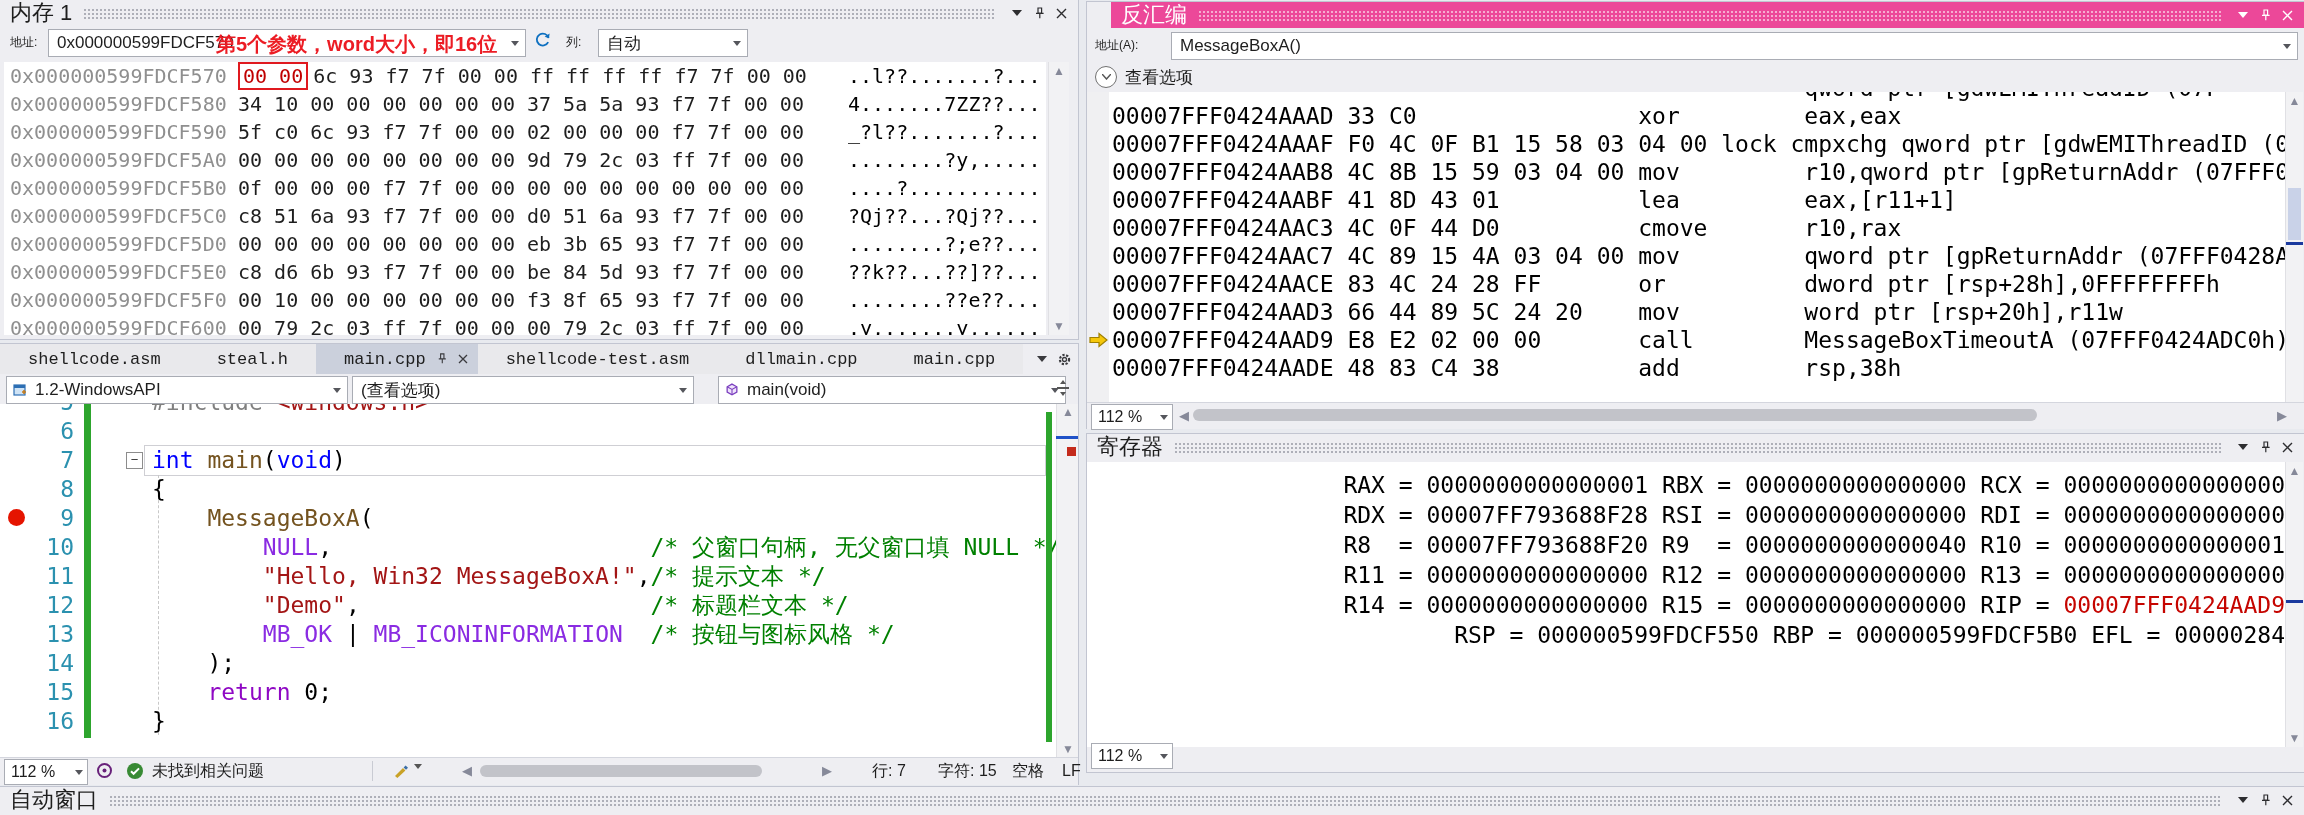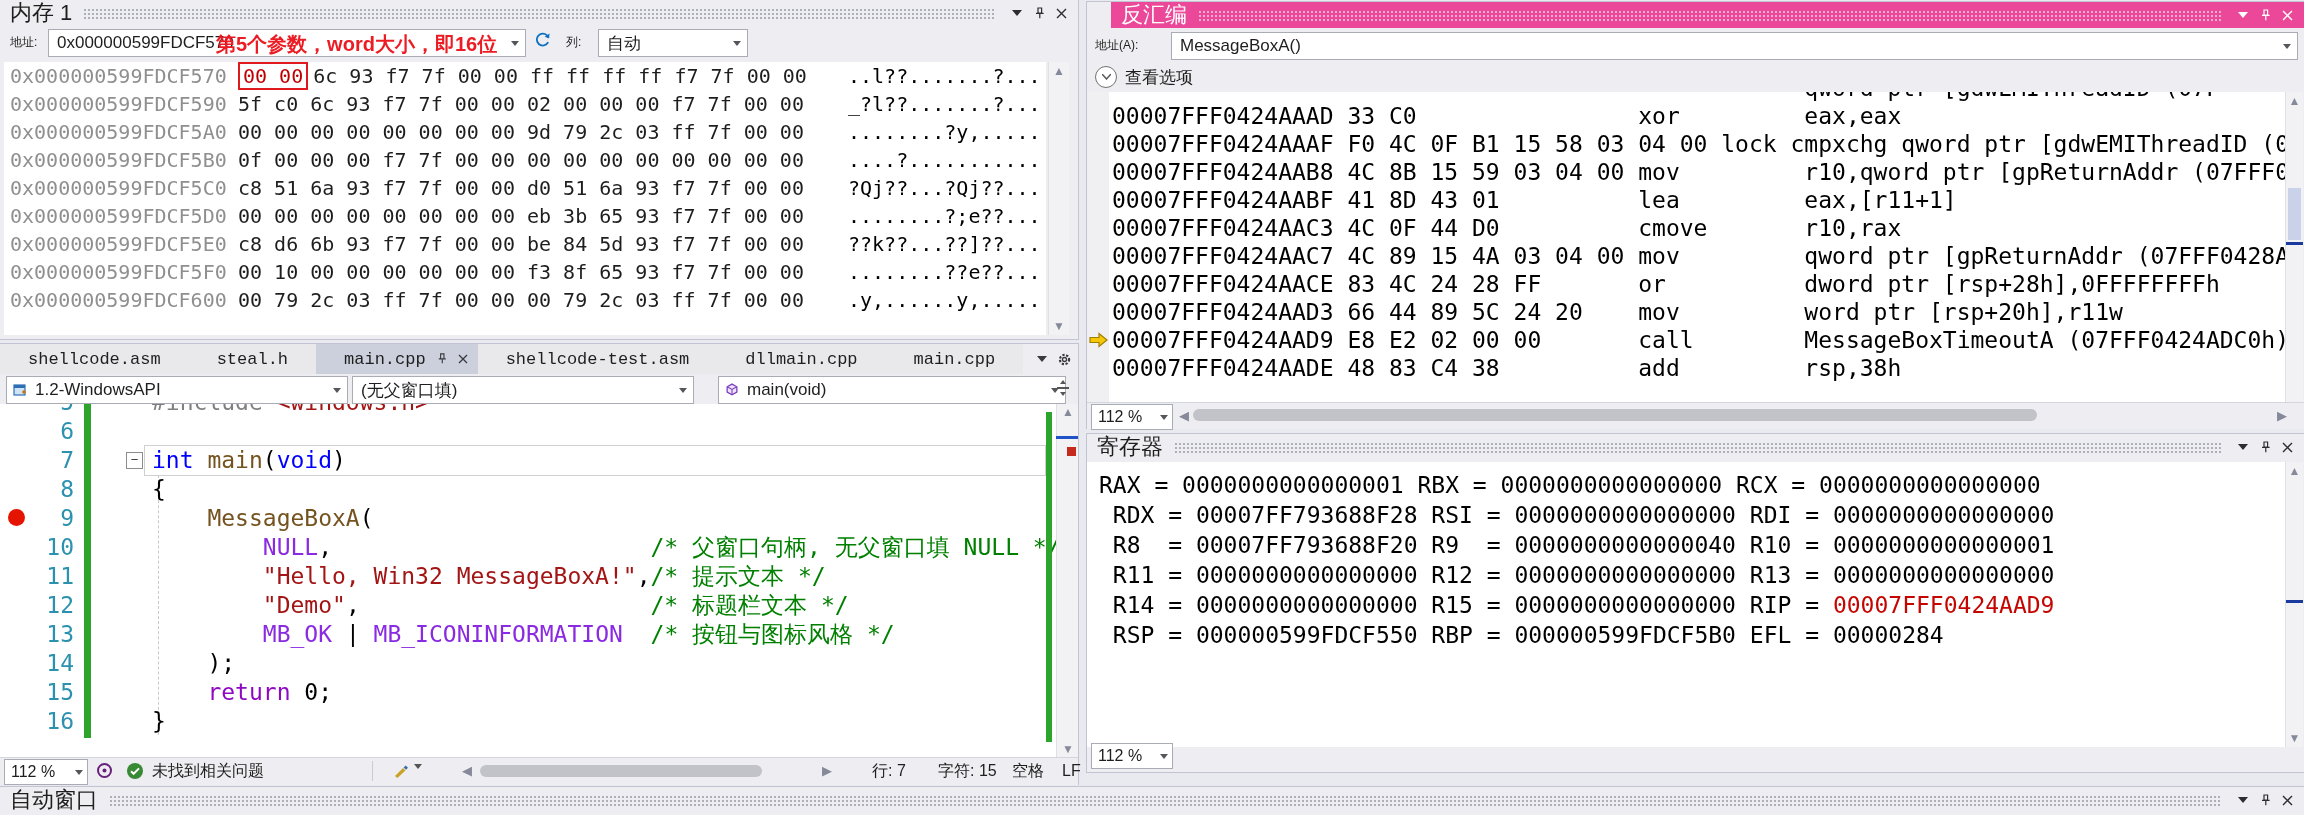--- a/index.html
+++ b/index.html
@@ -76,21 +76,21 @@
   #dis-sliver{height:10px;overflow:hidden;}
   #dis-sliver .dis-row{margin-top:-18px;}
   #dis-arrow{position:absolute;left:2px;top:240px;}
   #dis-scroll{left:1198px;top:90px;width:17px;height:310px;}
   #dis-thumb{position:absolute;left:2px;top:96px;width:13px;height:52px;background:#C9D2E8;}
   #dis-navy{position:absolute;left:0;top:150px;width:17px;height:3px;background:#1B3A9E;}
   #dis-bottom{position:absolute;left:0;top:400px;width:100%;height:26px;background:#EEEEF2;border-top:1px solid #D4D6DE;}
   #dis-hthumb{position:absolute;left:106px;top:6px;width:844px;height:12px;background:#C2C3C9;border-radius:6px;}
   
   #registers-panel{left:1087px;top:434px;width:1217px;height:338px;}
-  #reg-content{position:absolute;left:0;top:28px;width:1198px;height:277px;background:#FFFFFF;overflow:hidden;padding-top:8px;}
+  #reg-content{position:absolute;left:0;top:28px;width:1198px;height:277px;background:#FFFFFF;overflow:hidden;padding-top:8px;text-align:right;}
   .reg-row{white-space:pre;font-family:"DejaVu Sans Mono",monospace;font-size:23px;line-height:30px;padding-left:12px;color:#000;}
   .rip{color:#C50500;}
   #reg-scroll{left:1198px;top:28px;width:17px;height:285px;}
   #reg-navy{position:absolute;left:0;top:138px;width:17px;height:3px;background:#1B3A9E;}
   
   #autos-bar{left:0;top:787px;width:2304px;height:28px;}
   svg{display:block;}
 </style>
 </head>
 <body>
@@ -136,20 +136,21 @@
     <span class="cval">自动</span>
     <span class="carr">
         <svg width="8" height="5">
           <path d="M0 0h8L4 5z" fill="currentColor"></path>
         </svg>
       </span>
   </div>
 
   <div id="mem-hex">
     <div class="mem-row"><span class="mem-addr">0x000000599FDCF570</span><span class="hex-box">00 00</span><span>6c 93 f7 7f 00 00 ff ff ff ff f7 7f 00 00</span><span class="mem-ascii">..l??.......?...</span></div>
+    <div class="mem-row"><span class="mem-addr">0x000000599FDCF580</span><span>34 10 00 00 00 00 00 00 37 5a 5a 93 f7 7f 00 00</span><span class="mem-ascii">4.......7ZZ??...</span></div>
     <div class="mem-row"><span class="mem-addr">0x000000599FDCF590</span><span>5f c0 6c 93 f7 7f 00 00 02 00 00 00 f7 7f 00 00</span><span class="mem-ascii">_?l??.......?...</span></div>
     <div class="mem-row"><span class="mem-addr">0x000000599FDCF5A0</span><span>00 00 00 00 00 00 00 00 9d 79 2c 03 ff 7f 00 00</span><span class="mem-ascii">........?y,.....</span></div>
     <div class="mem-row"><span class="mem-addr">0x000000599FDCF5B0</span><span>0f 00 00 00 f7 7f 00 00 00 00 00 00 00 00 00 00</span><span class="mem-ascii">....?...........</span></div>
     <div class="mem-row"><span class="mem-addr">0x000000599FDCF5C0</span><span>c8 51 6a 93 f7 7f 00 00 d0 51 6a 93 f7 7f 00 00</span><span class="mem-ascii">?Qj??...?Qj??...</span></div>
     <div class="mem-row"><span class="mem-addr">0x000000599FDCF5D0</span><span>00 00 00 00 00 00 00 00 eb 3b 65 93 f7 7f 00 00</span><span class="mem-ascii">........?;e??...</span></div>
     <div class="mem-row"><span class="mem-addr">0x000000599FDCF5E0</span><span>c8 d6 6b 93 f7 7f 00 00 be 84 5d 93 f7 7f 00 00</span><span class="mem-ascii">??k??...??]??...</span></div>
     <div class="mem-row"><span class="mem-addr">0x000000599FDCF5F0</span><span>00 10 00 00 00 00 00 00 f3 8f 65 93 f7 7f 00 00</span><span class="mem-ascii">........??e??...</span></div>
     <div class="mem-row"><span class="mem-addr">0x000000599FDCF600</span><span>00 79 2c 03 ff 7f 00 00 00 79 2c 03 ff 7f 00 00</span><span class="mem-ascii">.y,......y,.....</span></div>
   </div>
   <div class="vscroll" style="left:1048px;top:62px;width:20px;height:273px;">
@@ -213,21 +214,21 @@
           </svg>
         </span>
       <span class="cval">1.2-WindowsAPI</span>
       <span class="carr">
           <svg width="8" height="5">
             <path d="M0 0h8L4 5z" fill="currentColor"></path>
           </svg>
         </span>
     </div>
     <div class="combo" style="left:352px;top:2px;width:340px;">
-      <span class="cval">(无父窗口填)</span>
+      <span class="cval">(查看选项)</span>
       <span class="carr">
           <svg width="8" height="5">
             <path d="M0 0h8L4 5z" fill="currentColor"></path>
           </svg>
         </span>
     </div>
     <div class="combo" style="left:698px;top:2px;width:346px;margin-left:20px;">
       <span style="margin-left:6px;">
           <svg width="14" height="14" viewBox="0 0 13 13">
             <path d="M6.5 1L11 3.5v5L6.5 11 2 8.5v-5z" fill="#EFE3FA" stroke="#7B3FBF" stroke-width="1.2"></path>

